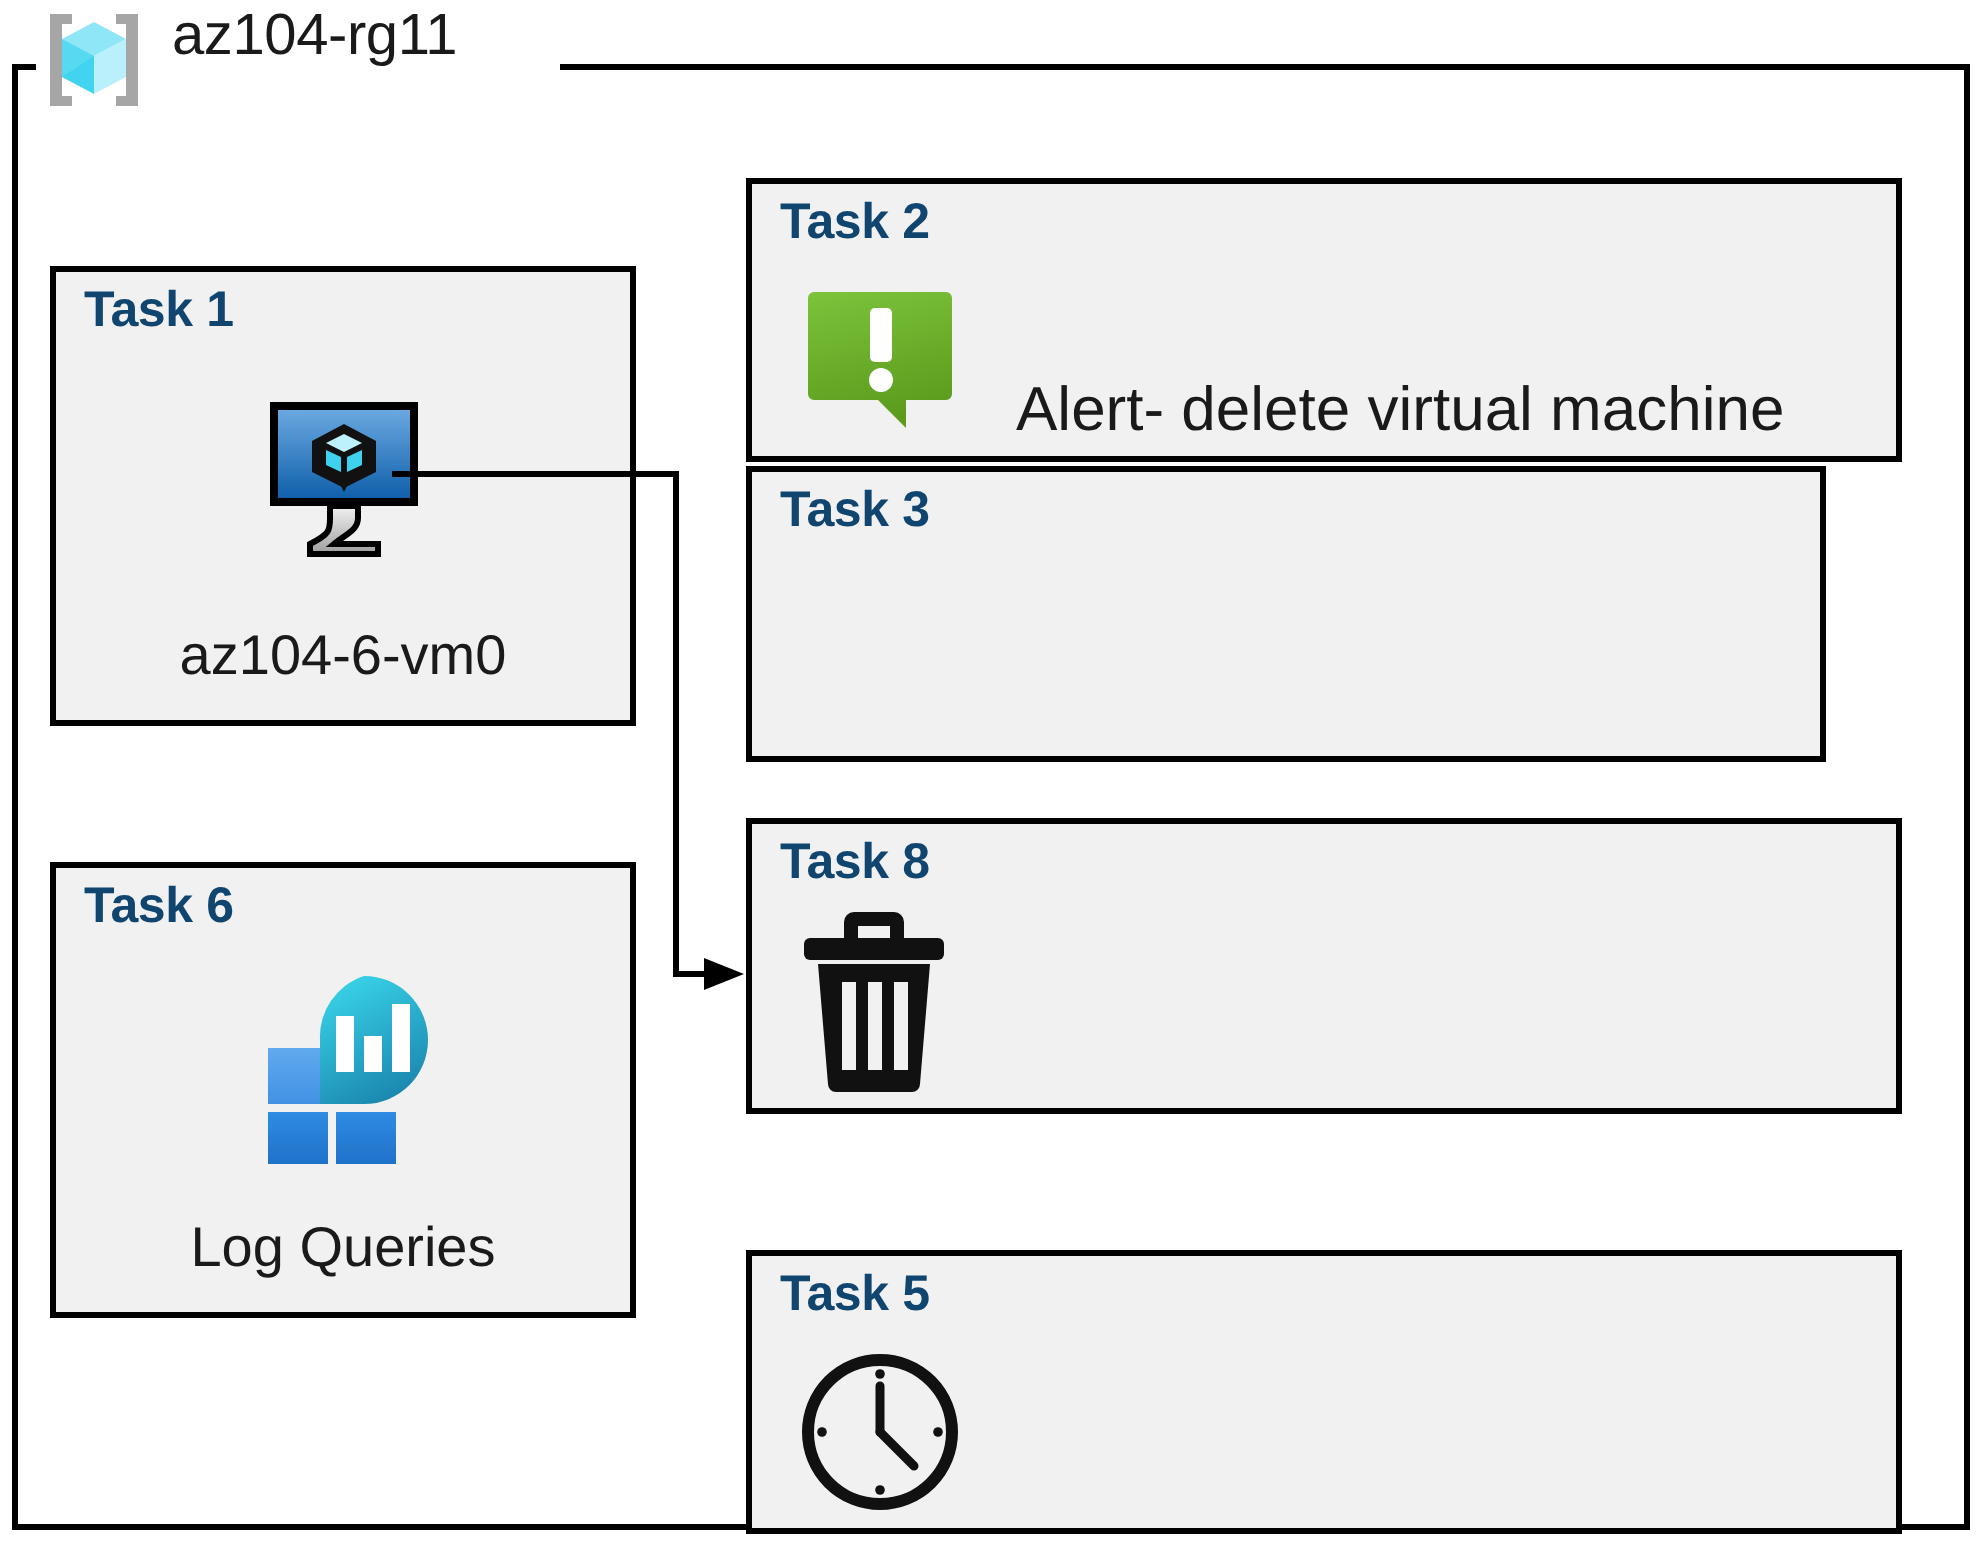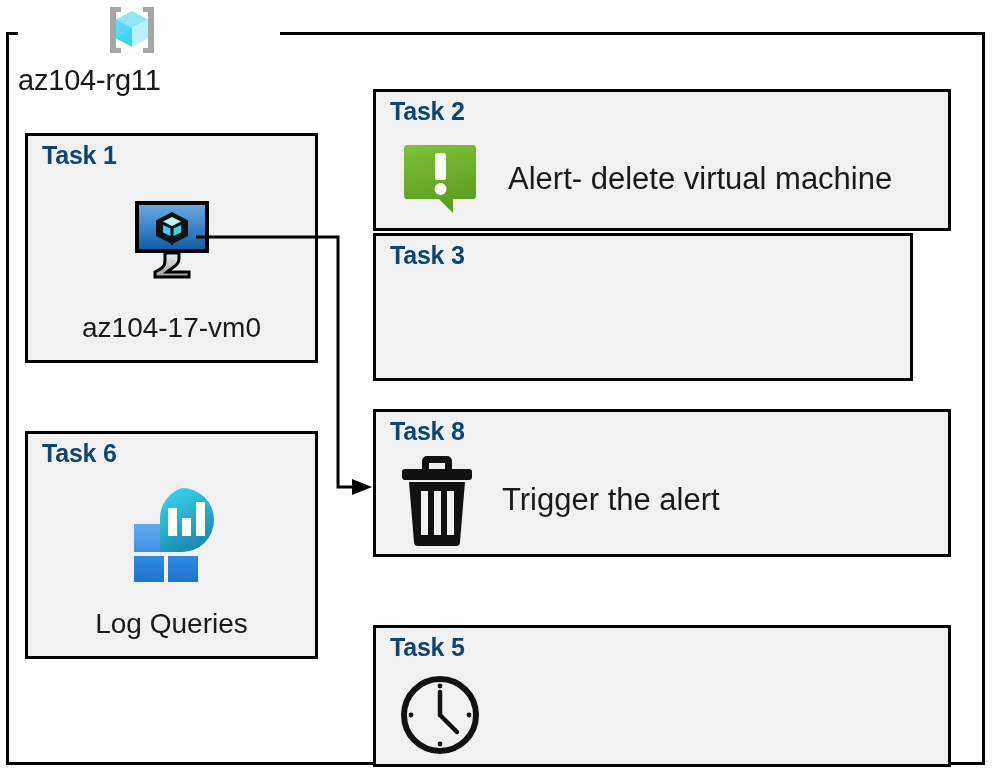--- a/index.html
+++ b/index.html
@@ -37,24 +37,23 @@
     background: #ffffff;
   }
 
   
   #rg-header {
     position: absolute;
     left: 18px;
     top: 4px;
     height: 56px;
     display: flex;
-    align-items: flex-end;
+    align-items: flex-start;
     gap: 10px;
     z-index: 5;
-    flex-direction: column;
   }
   #rg-icon {
     width: 58px;
     height: 52px;
     position: relative;
     flex: none;
   }
   #rg-name {
     font-size: 29px;
     color: #1a1a1a;
@@ -104,21 +103,21 @@
   }
 
   
   .card-h .h-row {
     position: absolute;
     left: 22px;
     right: 14px;
     top: 44px;
     bottom: 6px;
     display: flex;
-    align-items: center;
+    align-items: flex-end;
     gap: 26px;
   }
   .card-h .h-icon {
     width: 84px;
     height: 84px;
     flex: none;
     display: flex;
     align-items: center;
     justify-content: center;
   }
@@ -188,21 +187,21 @@
 
       <path d="M41 57 h14 v6 c0 6 -6 8 -12 13 h22 v5 h-34 v-5 c10 -5 10 -7 10 -13 Z" fill="url(#vmStand)" stroke="#000000" stroke-width="3"></path>
 
       <path d="M48 16 L64 24.5 L64 40 L48 48 L32 40 L32 24.5 Z" fill="#111111"></path>
       <path d="M48 21 L57 25.5 L48 30 L39 25.5 Z" fill="#bdf1fb"></path>
       <path d="M39 29 L46.5 32.5 L46.5 40 L39 36.5 Z" fill="#3fd2ef"></path>
       <path d="M57 29 L57 36.5 L49.5 40 L49.5 32.5 Z" fill="#3fd2ef"></path>
       <path d="M46 46 L48 50 L50 46 Z" fill="#111111"></path>
     </svg>
   </div>
-  <div class="v-caption">az104-17-vm0</div>
+  <div class="v-caption">az104-6-vm0</div>
 </div>
 
 <div class="card card-v" id="card-task-6" style="left:25px; top:431px; width:293px; height:228px;">
   <div class="card-title">Task 6</div>
   <div class="v-icon" style="top:52px;">
     <svg class="svg-icon" width="104" height="96" viewBox="0 0 104 96" aria-hidden="true">
       <defs>
         <linearGradient id="logBubble" x1="0.15" y1="0" x2="0.6" y2="1">
           <stop offset="0" stop-color="#3ad6ec"></stop>
           <stop offset="1" stop-color="#1b87ae"></stop>
@@ -265,21 +264,20 @@
 
         <rect x="2" y="15" width="70" height="11" rx="3" fill="#111111"></rect>
 
         <path d="M9 28 h56 l-5 60 a4 4 0 0 1 -4 4 h-38 a4 4 0 0 1 -4 -4 Z" fill="#111111"></path>
 
         <rect x="21" y="37" width="7" height="44" fill="#f1f1f1"></rect>
         <rect x="34" y="37" width="7" height="44" fill="#f1f1f1"></rect>
         <rect x="47" y="37" width="7" height="44" fill="#f1f1f1"></rect>
       </svg>
     </div>
-    <div class="h-label">Trigger the alert</div>
   </div>
 </div>
 
 <div class="card card-h" id="card-task-5" style="left:373px; top:625px; width:578px; height:142px;">
   <div class="card-title">Task 5</div>
   <div class="h-row">
     <div class="h-icon" style="width:84px;height:84px;">
       <svg class="svg-icon" width="82" height="82" viewBox="0 0 82 82" aria-hidden="true">
         <circle cx="41" cy="41" r="36" fill="none" stroke="#111111" stroke-width="6"></circle>
 

